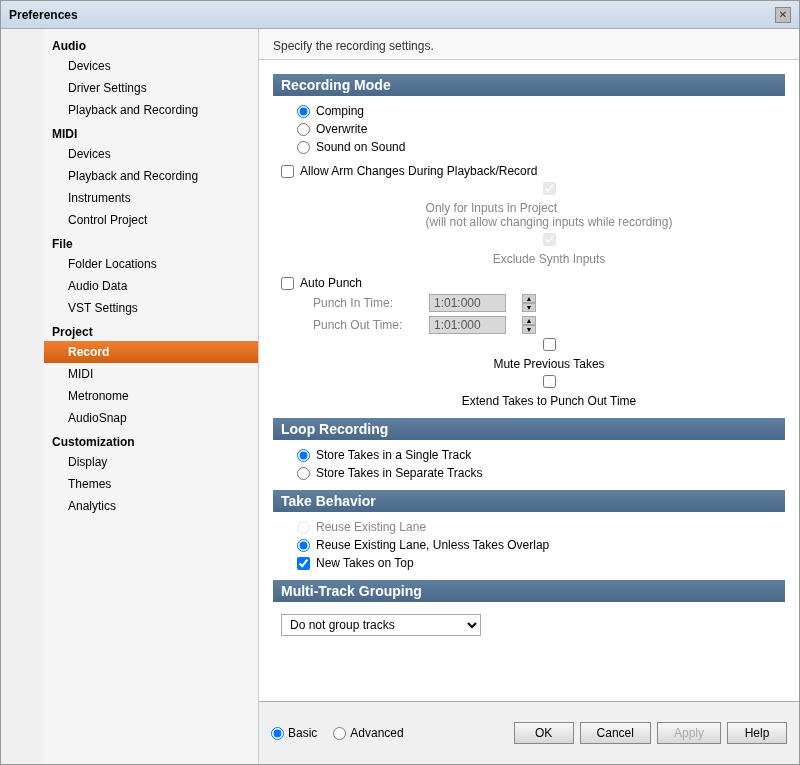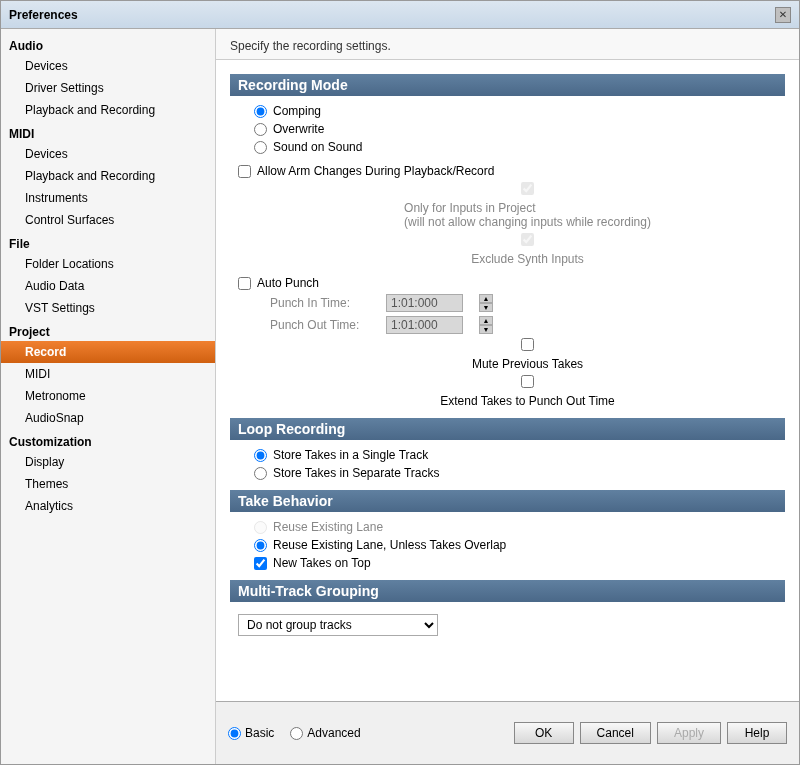--- a/index.html
+++ b/index.html
@@ -42,20 +42,21 @@
       justify-content: center;
       font-size: 10px;
       cursor: pointer;
       color: #333;
     }
 
     .content {
       display: flex;
       flex: 1;
       overflow: hidden;
+      margin-left: 43px;
     }
 
     
     .sidebar {
       width: 215px;
       background: #f5f5f5;
       border-right: 1px solid #ccc;
       overflow-y: auto;
       padding: 4px 0;
       flex-shrink: 0;
@@ -259,21 +260,21 @@
 
       <div class="sidebar-group-label">Audio</div>
       <div class="sidebar-item">Devices</div>
       <div class="sidebar-item">Driver Settings</div>
       <div class="sidebar-item">Playback and Recording</div>
 
       <div class="sidebar-group-label">MIDI</div>
       <div class="sidebar-item">Devices</div>
       <div class="sidebar-item">Playback and Recording</div>
       <div class="sidebar-item">Instruments</div>
-      <div class="sidebar-item">Control Surfaces</div>
+      <div class="sidebar-item">Control Project</div>
 
       <div class="sidebar-group-label">File</div>
       <div class="sidebar-item">Folder Locations</div>
       <div class="sidebar-item">Audio Data</div>
       <div class="sidebar-item">VST Settings</div>
 
       <div class="sidebar-group-label">Project</div>
       <div class="sidebar-item active">Record</div>
       <div class="sidebar-item">MIDI</div>
       <div class="sidebar-item">Metronome</div>

